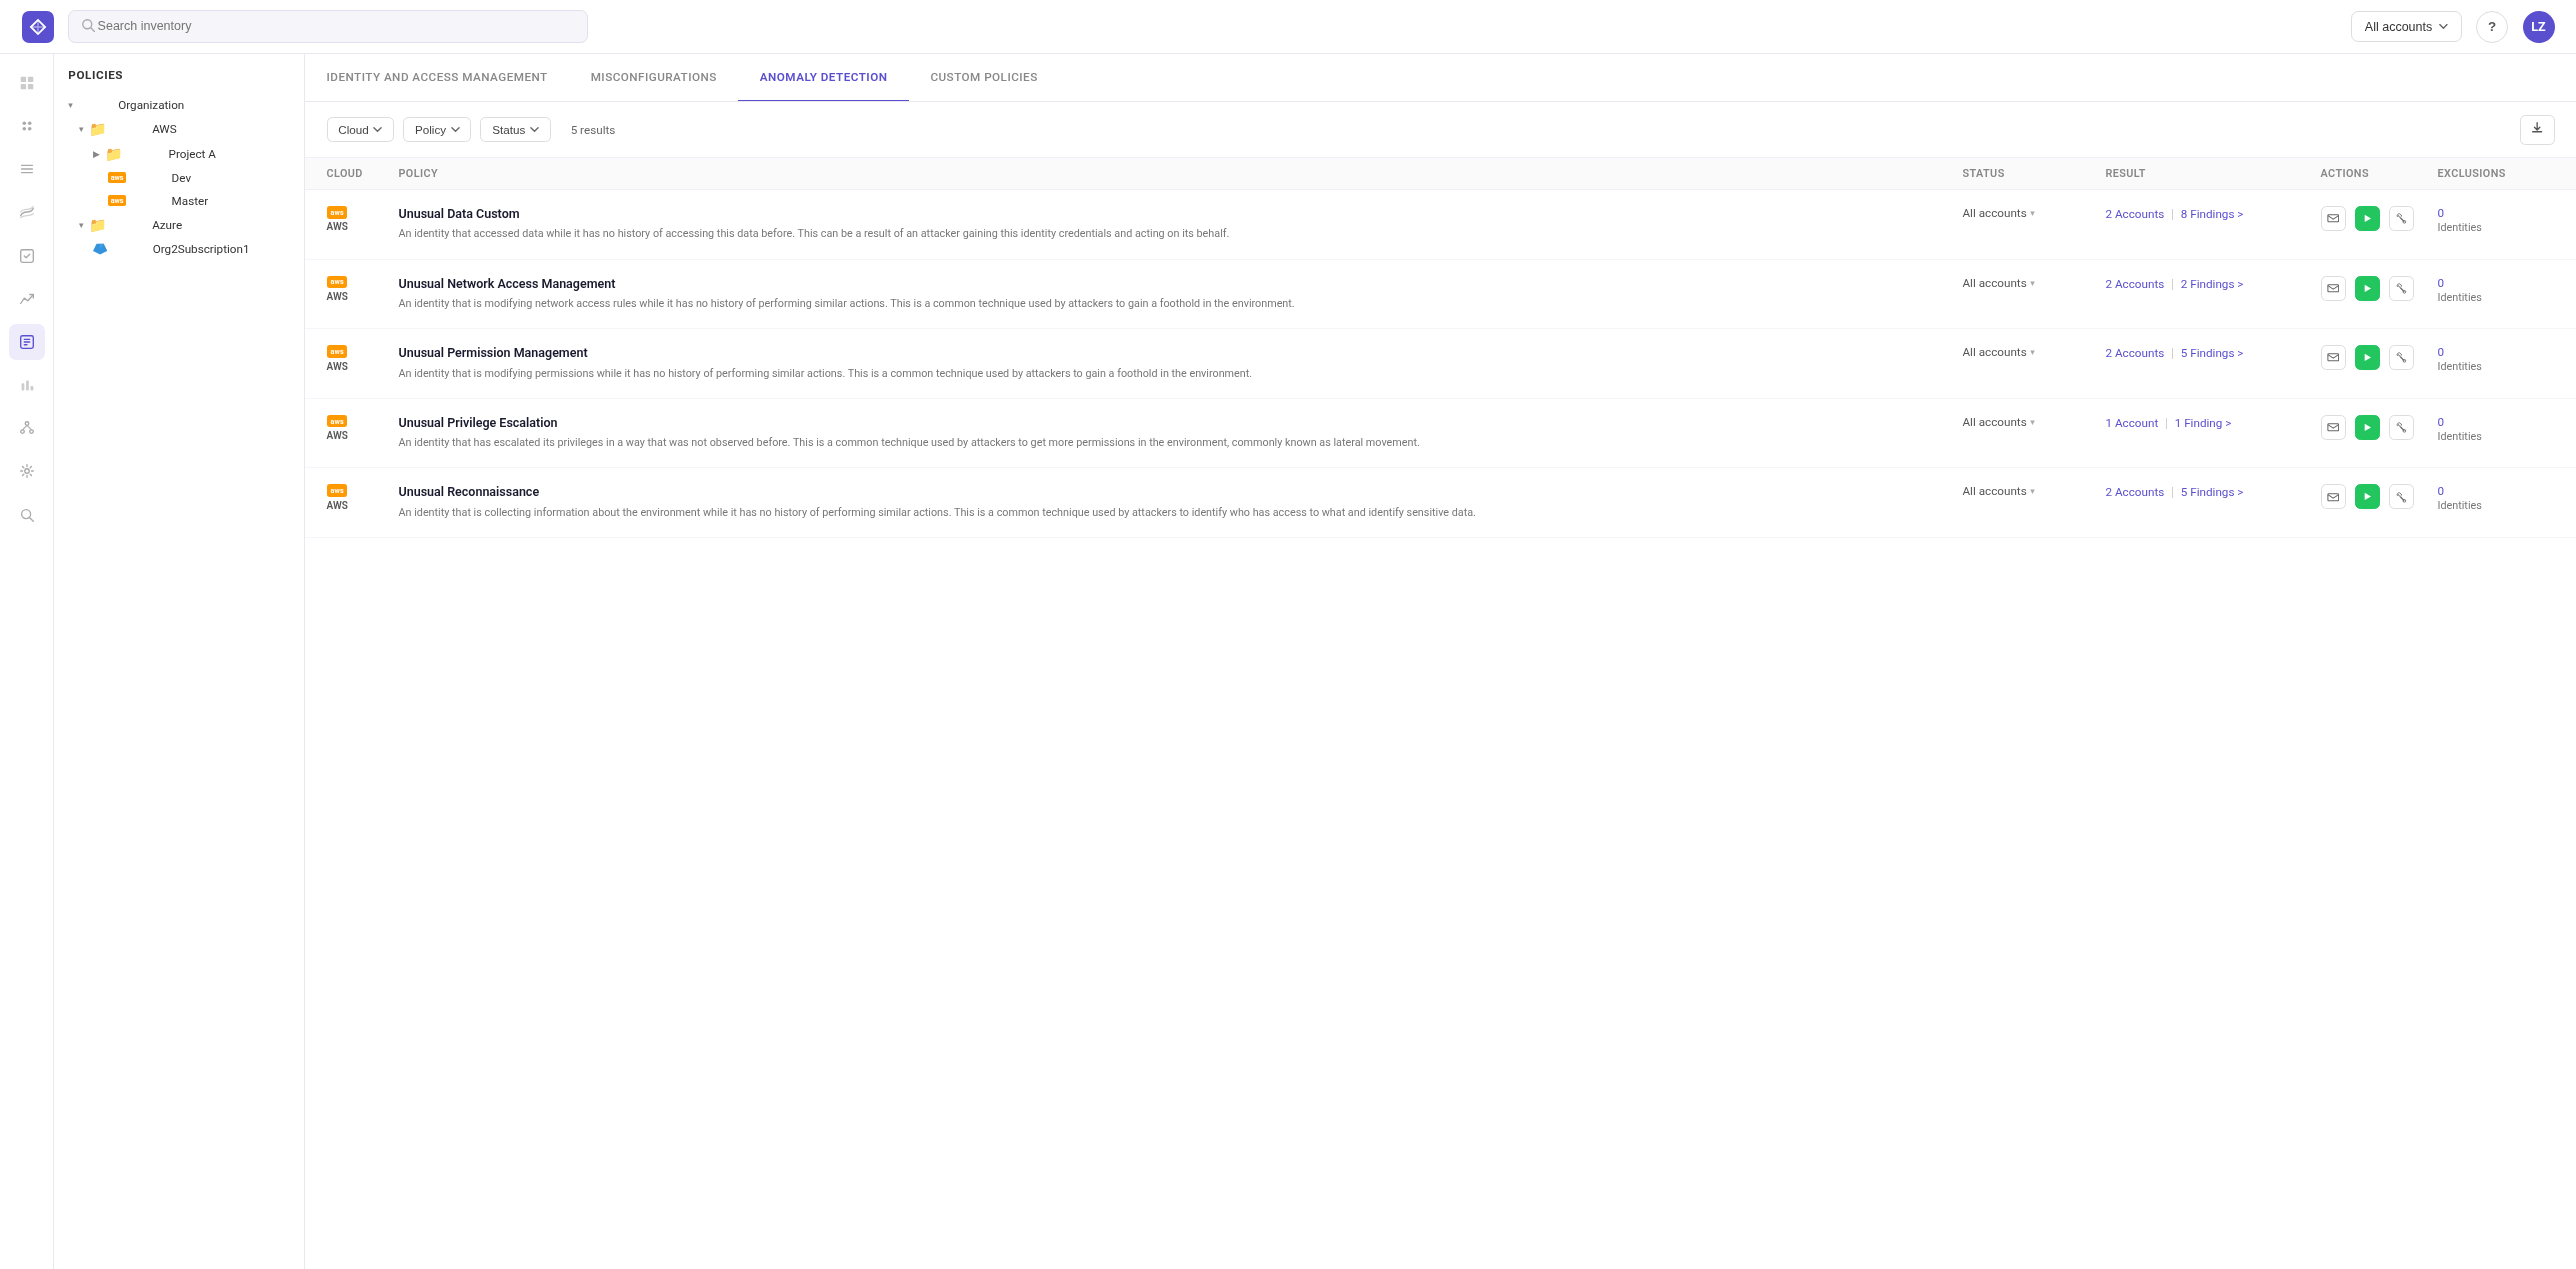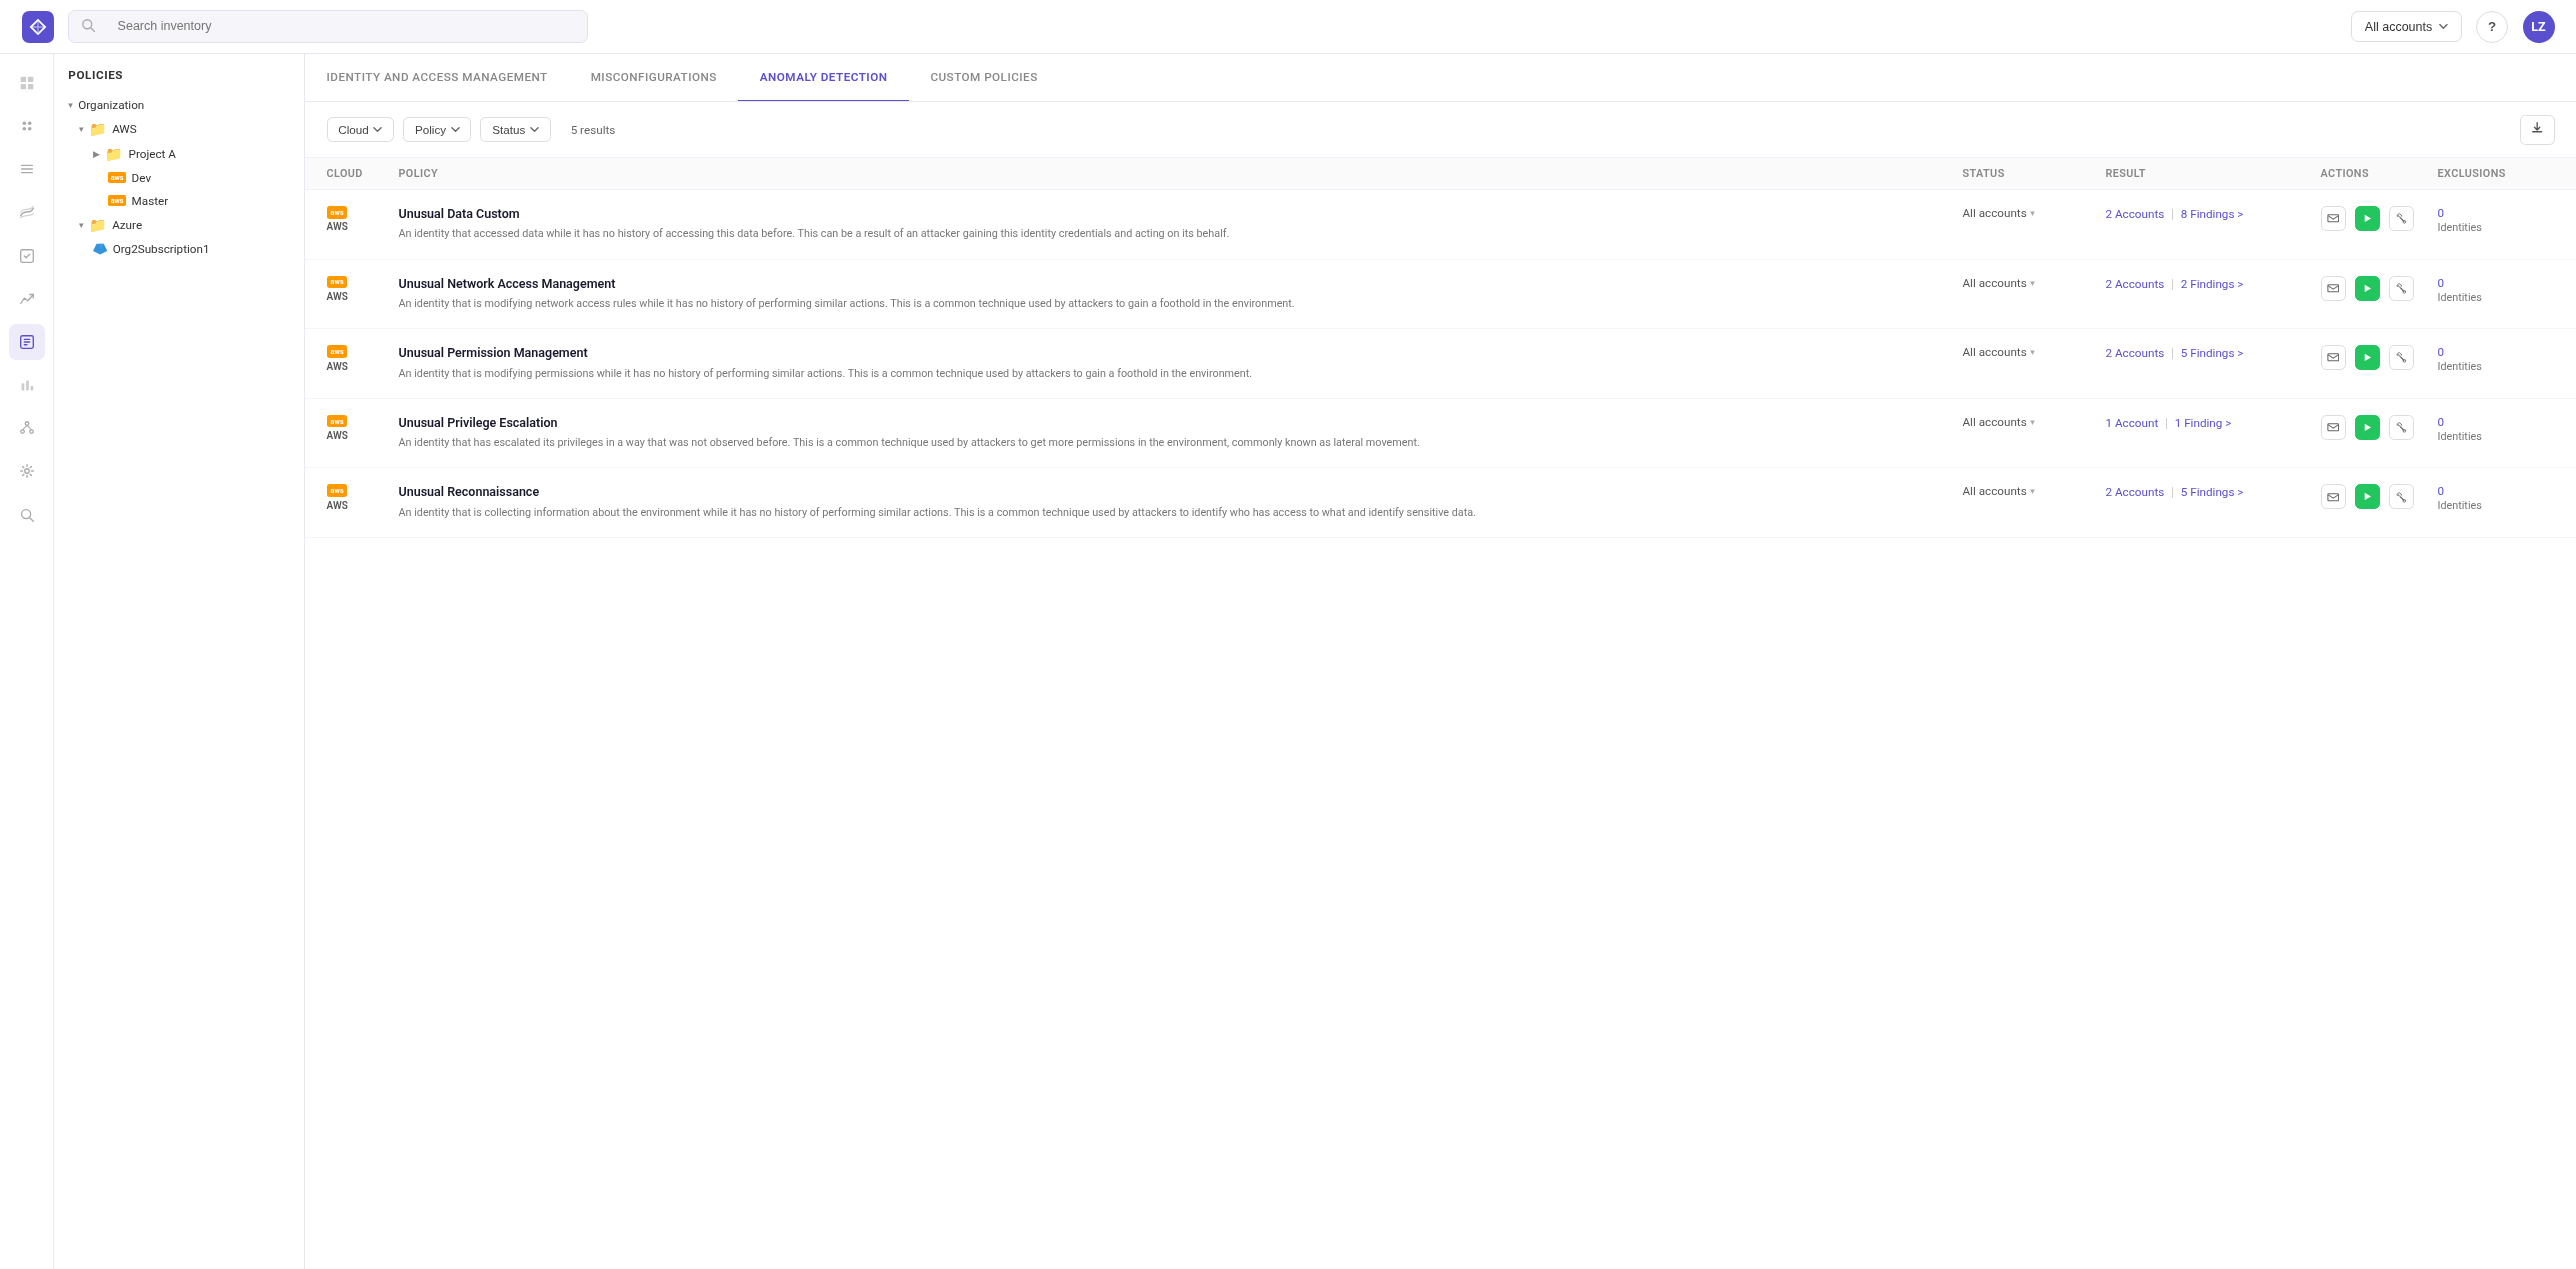--- a/index.html
+++ b/index.html
@@ -4,41 +4,41 @@
   <style>
     * { box-sizing: border-box; margin: 0; padding: 0; }
     body { font-family: -apple-system, BlinkMacSystemFont, 'Segoe UI', Roboto, sans-serif; background: #f5f6fa; color: #1a1a2e; font-size: 12.5px; }
 
     
     .app-container { display: flex; flex-direction: column; height: 100vh; }
     .top-bar { display: flex; align-items: center; padding: 0 21.5px; height: 54px; background: #fff; border-bottom: 0.9px solid #e8e8f0; gap: 14.3px; position: relative; z-index: 10; }
     .main-area { display: flex; flex: 1; overflow: hidden; }
 
     
-    .search-wrapper { display: flex; align-items: center; flex: 1; max-width: 520px; background: #f5f5fa; border: 0.9px solid #e0e0ee; border-radius: 7.2px; padding: 7.2px 12.5px; gap: 22px; }
+    .search-wrapper { display: flex; align-items: center; flex: 1; max-width: 520px; background: #f5f5fa; border: 0.9px solid #e0e0ee; border-radius: 7.2px; padding: 7.2px 12.5px; gap: 2px; }
     .search-icon-svg { color: #aaa; flex-shrink: 0; }
     .search-input { border: none; background: transparent; outline: none; font-size: 12.5px; color: #666; width: 100%; }
     .top-bar-right { display: flex; align-items: center; gap: 14.3px; margin-left: auto; }
     .accounts-btn { display: flex; align-items: center; gap: 5.4px; padding: 7.2px 12.5px; border: 0.9px solid #ddd; border-radius: 7.2px; background: #fff; cursor: pointer; font-size: 12.5px; color: #333; }
     .accounts-btn svg { color: #666; }
     .help-btn { width: 32px; height: 32px; border-radius: 50%; border: 0.9px solid #ddd; background: #fff; cursor: pointer; display: flex; align-items: center; justify-content: center; font-size: 13.4px; color: #555; font-weight: 600; }
     .avatar { width: 32px; height: 32px; border-radius: 50%; background: #5a4fcf; color: #fff; display: flex; align-items: center; justify-content: center; font-size: 12.5px; font-weight: 700; cursor: pointer; }
     .logo { width: 32px; height: 32px; flex-shrink: 0; }
 
     
     .left-nav { width: 54px; background: #fff; border-right: 0.9px solid #e8e8f0; display: flex; flex-direction: column; align-items: center; padding: 10.8px 0; gap: 7.2px; }
     .nav-icon { width: 36px; height: 36px; border-radius: 7.2px; display: flex; align-items: center; justify-content: center; cursor: pointer; color: #aaa; transition: background 0.15s; }
     .nav-icon.active { background: #eeebfb; color: #5a4fcf; }
 
     
     .tree-sidebar { width: 251px; background: #fff; border-right: 0.9px solid #e8e8f0; overflow-y: auto; padding: 14.3px 0; flex-shrink: 0; }
     .policies-title { font-size: 11.7px; font-weight: 700; color: #333; padding: 0 14.3px 10.8px; letter-spacing: 0.05em; }
     .tree-item { display: flex; align-items: center; gap: 5.4px; padding: 4.5px 14.3px; cursor: pointer; color: #333; font-size: 11.7px; }
     .tree-item .chevron { color: #888; font-size: 9px; }
-    .tree-item .label { flex: 1; }
+    .tree-item .label { flex: 1; margin-left: 40px; }
     .indent-1 { padding-left: 25px; }
     .indent-2 { padding-left: 39px; }
     .indent-3 { padding-left: 54px; }
 
     
     .main-content { flex: 1; overflow-y: auto; background: #fdba74; }
     .content-panel { background: #fff; margin: 0; min-height: 100%; }
 
     
     .tabs { display: flex; border-bottom: 0.9px solid #e8e8f0; background: #fff; }

